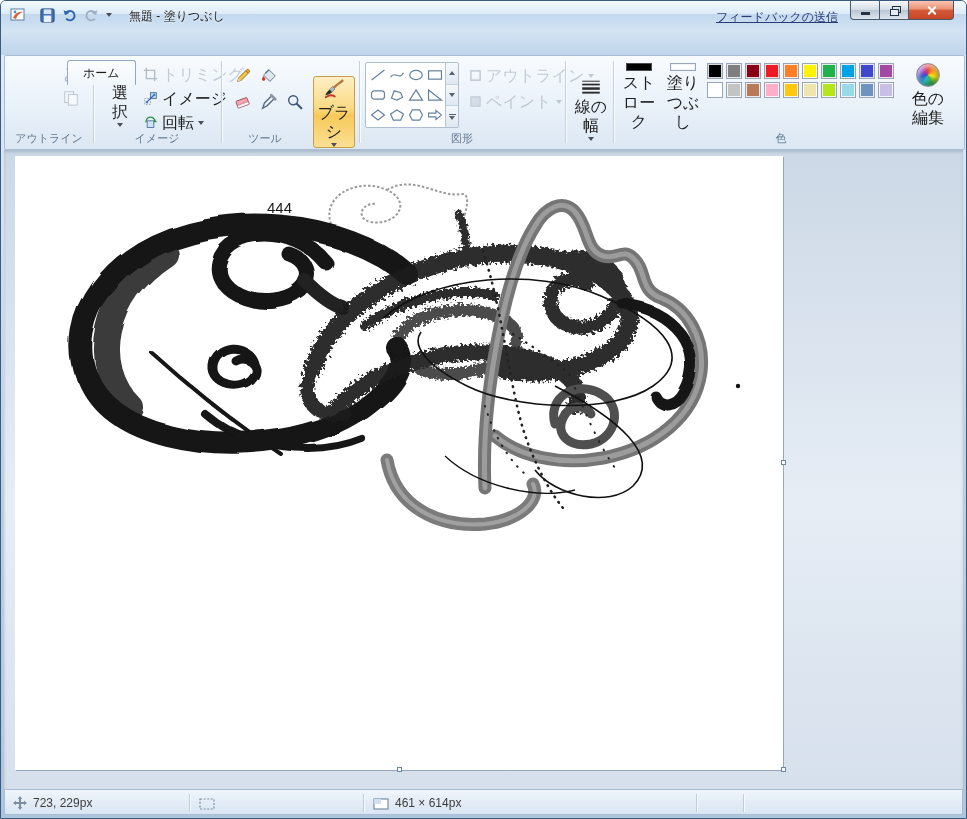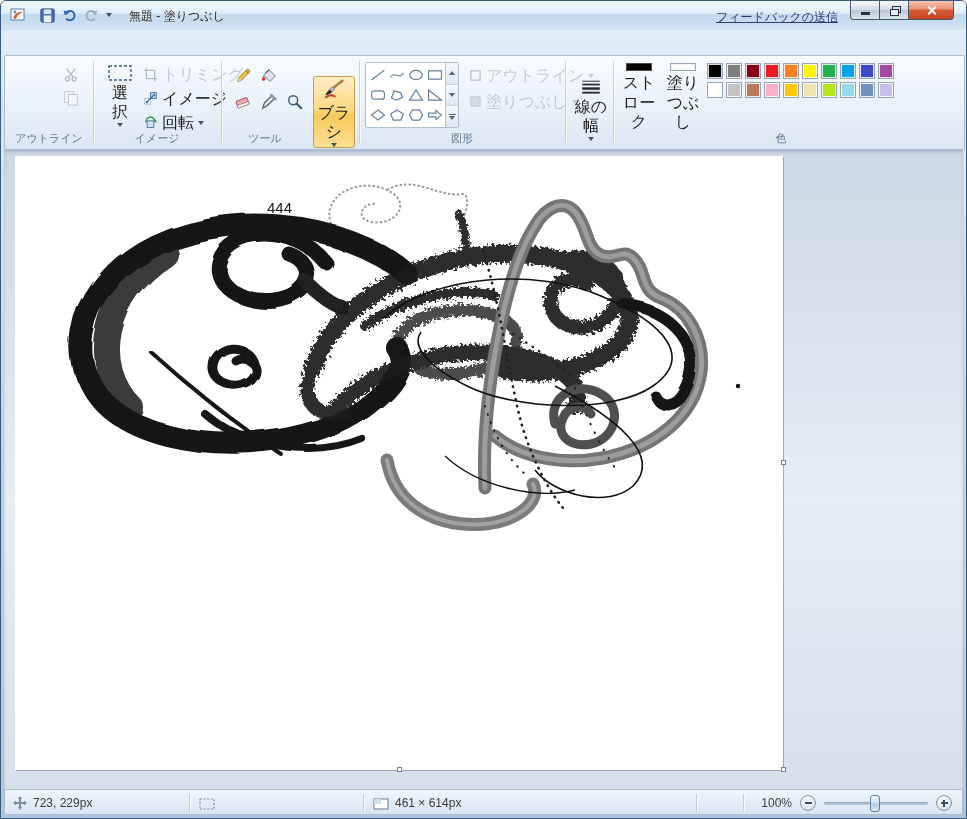--- a/index.html
+++ b/index.html
@@ -125,20 +125,34 @@
         </div>
       <div class="wbtn rest">
           <span class="rest-glyph"></span>
         </div>
       <div class="wbtn close">
           <span class="x-glyph"></span>
         </div>
     </div>
   </div>
 
+  <div class="tabrow">
+    <div class="menu-btn">
+      <svg width="18" height="13" viewBox="0 0 18 13">
+          <rect width="18" height="13" fill="#bfe3f7"></rect>
+          <circle cx="13" cy="4" r="2" fill="#f7cf4e"></circle>
+          <path d="M0 13L6 6l4 4 3-3 5 6z" fill="#5fae57"></path>
+          <rect x="0.5" y="0.5" width="17" height="12" fill="none" stroke="#fff"></rect>
+        </svg>
+      <span class="menu-dd"></span>
+    </div>
+    <div class="tab active" style="left:66px">ホーム</div>
+    <div class="tab" style="left:128px">表示</div>
+    <div class="help-btn"></div>
+  </div>
 
   <div class="ribbon">
 
     <span class="abs dis" style="left:58px;top:10px">
       <svg width="16" height="16" viewBox="0 0 18 18">
           <path d="M4 3l8 10M14 3L6 13" stroke="#7d8a98" stroke-width="1.4" fill="none"></path>
           <circle cx="5" cy="14.5" r="2.3" fill="none" stroke="#7d8a98" stroke-width="1.4"></circle>
           <circle cx="12.5" cy="14.5" r="2.3" fill="none" stroke="#7d8a98" stroke-width="1.4"></circle>
         </svg>
     </span>
@@ -322,21 +336,21 @@
       <svg width="13" height="13" viewBox="0 0 14 14">
           <rect x="2" y="2" width="10" height="10" fill="none" stroke="#97a4b2" stroke-width="1.6"></rect>
         </svg>
       <span class="sl gray">アウトライン</span>
       <span class="dd gray"></span>
     </div>
     <div class="hbtn dis" style="left:464px;top:36px">
       <svg width="13" height="13" viewBox="0 0 14 14">
           <rect x="2" y="2" width="10" height="10" fill="#c3cdd8" stroke="#97a4b2"></rect>
         </svg>
-      <span class="sl gray">塗りつぶし</span>
+      <span class="sl gray">ペイント</span>
       <span class="dd gray"></span>
     </div>
     <div class="grplabel" style="left:354px;width:206px">図形</div>
     <div class="gsep" style="left:560px"></div>
 
     <div class="rbtn" style="left:566px;top:20px;width:40px;height:66px">
       <svg width="24" height="20" viewBox="0 0 24 20" style="margin-top:3px">
           <rect y="1" width="24" height="1.3" fill="#2b2b2b"></rect>
           <rect y="5" width="24" height="2.4" fill="#2b2b2b"></rect>
           <rect y="10" width="24" height="3.4" fill="#2b2b2b"></rect>
@@ -377,20 +391,25 @@
           <div class="swatch" style="background: rgb(185, 122, 87);"></div>
           <div class="swatch" style="background: rgb(255, 174, 201);"></div>
           <div class="swatch" style="background: rgb(255, 201, 14);"></div>
           <div class="swatch" style="background: rgb(239, 228, 176);"></div>
           <div class="swatch" style="background: rgb(181, 230, 29);"></div>
           <div class="swatch" style="background: rgb(153, 217, 234);"></div>
           <div class="swatch" style="background: rgb(112, 146, 190);"></div>
           <div class="swatch" style="background: rgb(200, 191, 231);"></div>
         </div>
     </div>
+    <div class="rbtn" style="left:898px;top:6px;width:50px;height:70px">
+      <span class="ball"></span>
+      <span class="sl">色の
+編集</span>
+    </div>
     <div class="grplabel" style="left:608px;width:336px">色</div>
   </div>
 
   <div class="workarea">
     <div class="canvas">
       <svg width="768" height="614" viewBox="0 0 768 614">
         <defs>
           <filter id="wob" x="-20%" y="-20%" width="140%" height="140%">
               <feTurbulence type="fractalNoise" baseFrequency="0.015" numOctaves="2" seed="3" result="n"></feTurbulence>
               <feDisplacementMap in="SourceGraphic" in2="n" scale="10"></feDisplacementMap>
@@ -472,28 +491,15 @@
     <span class="ssep" style="left:358px"></span>
     <span class="abs" style="left:368px;top:8px">
       <svg width="16" height="12" viewBox="0 0 16 12">
           <rect x="1" y="1" width="14" height="10" fill="#fff" stroke="#7a8ea2" stroke-width="1.2"></rect>
           <rect x="1" y="1" width="7" height="5" fill="#cfe0f0"></rect>
         </svg>
     </span>
     <span class="stext" style="left:390px">461 × 614px</span>
     <span class="ssep" style="right:265px"></span>
     <span class="ssep" style="right:218px"></span>
-    <div class="zoomarea">
-      <span style="color:#3c3c3c">100%</span>
-      <span class="zbtn">
-          <span class="zminus"></span>
-        </span>
-      <span class="ztrack">
-        <span class="ztick"></span>
-        <span class="zthumb"></span>
-      </span>
-      <span class="zbtn">
-          <span class="zplus"></span>
-        </span>
-    </div>
   </div>
 
 </div>
 
 </body></html>

